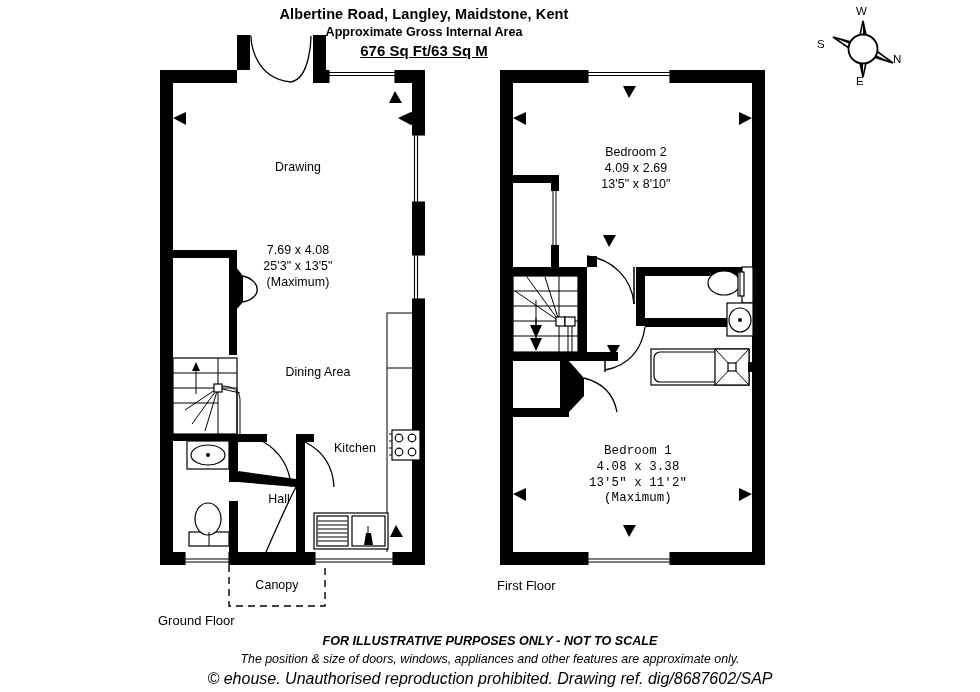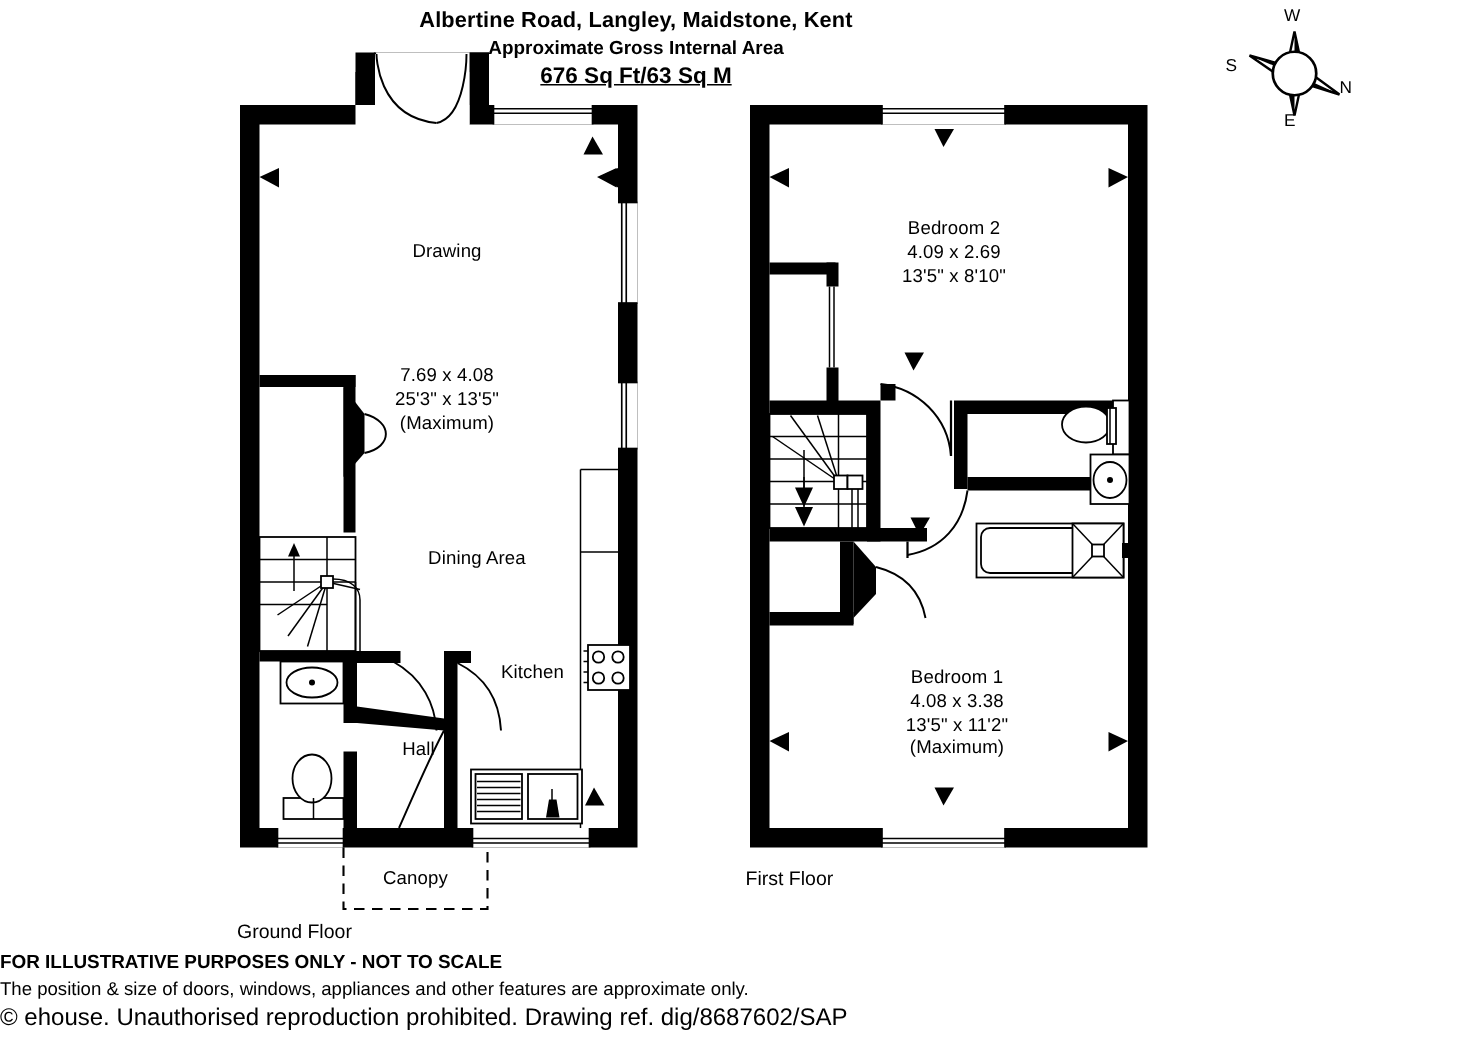--- a/index.html
+++ b/index.html
@@ -44,21 +44,23 @@
     font-size: 15px;
     font-weight: bold;
     text-decoration: underline;
   }
 
   
   .footer {
     position: absolute;
     left: 0; top: 633px;
     width: 980px;
+    text-align: center;
     line-height: 1.42;
+    font-style: italic;
   }
   .foot-1 { font-size: 12.6px; font-weight: bold; }
   .foot-2 { font-size: 12.4px; }
   .foot-3 { font-size: 16px; }
 
   
   .floor-caption {
     position: absolute;
     font-size: 13px;
     font-weight: normal;
@@ -430,21 +432,21 @@
   <div class="plan-label" style="left:244px; top:492px; width:70px;">Hall</div>
 
   <div class="plan-label" style="left:232px; top:578px; width:90px;">Canopy</div>
 
   <div class="floor-caption" style="left:158px; top:613px;">Ground Floor</div>
 
   <div class="plan-label" style="left:576px; top:145px; width:120px;">Bedroom 2
 4.09 x 2.69
 13'5" x 8'10"</div>
 
-  <div class="plan-label" style="left:578px; top:444px; width:120px;">Bedroom 1
+  <div class="plan-label" style="left:578px; top:444px; width:120px;font-family:Liberation Mono, monospace;">Bedroom 1
 4.08 x 3.38
 13'5" x 11'2"
 (Maximum)</div>
 
   <div class="floor-caption" style="left:497px; top:578px;">First Floor</div>
 
   <div class="footer">
     <div class="foot-1">FOR ILLUSTRATIVE PURPOSES ONLY - NOT TO SCALE</div>
     <div class="foot-2">The position &amp; size of doors, windows, appliances and other features are approximate only.</div>
     <div class="foot-3">© ehouse. Unauthorised reproduction prohibited. Drawing ref. dig/8687602/SAP</div>

